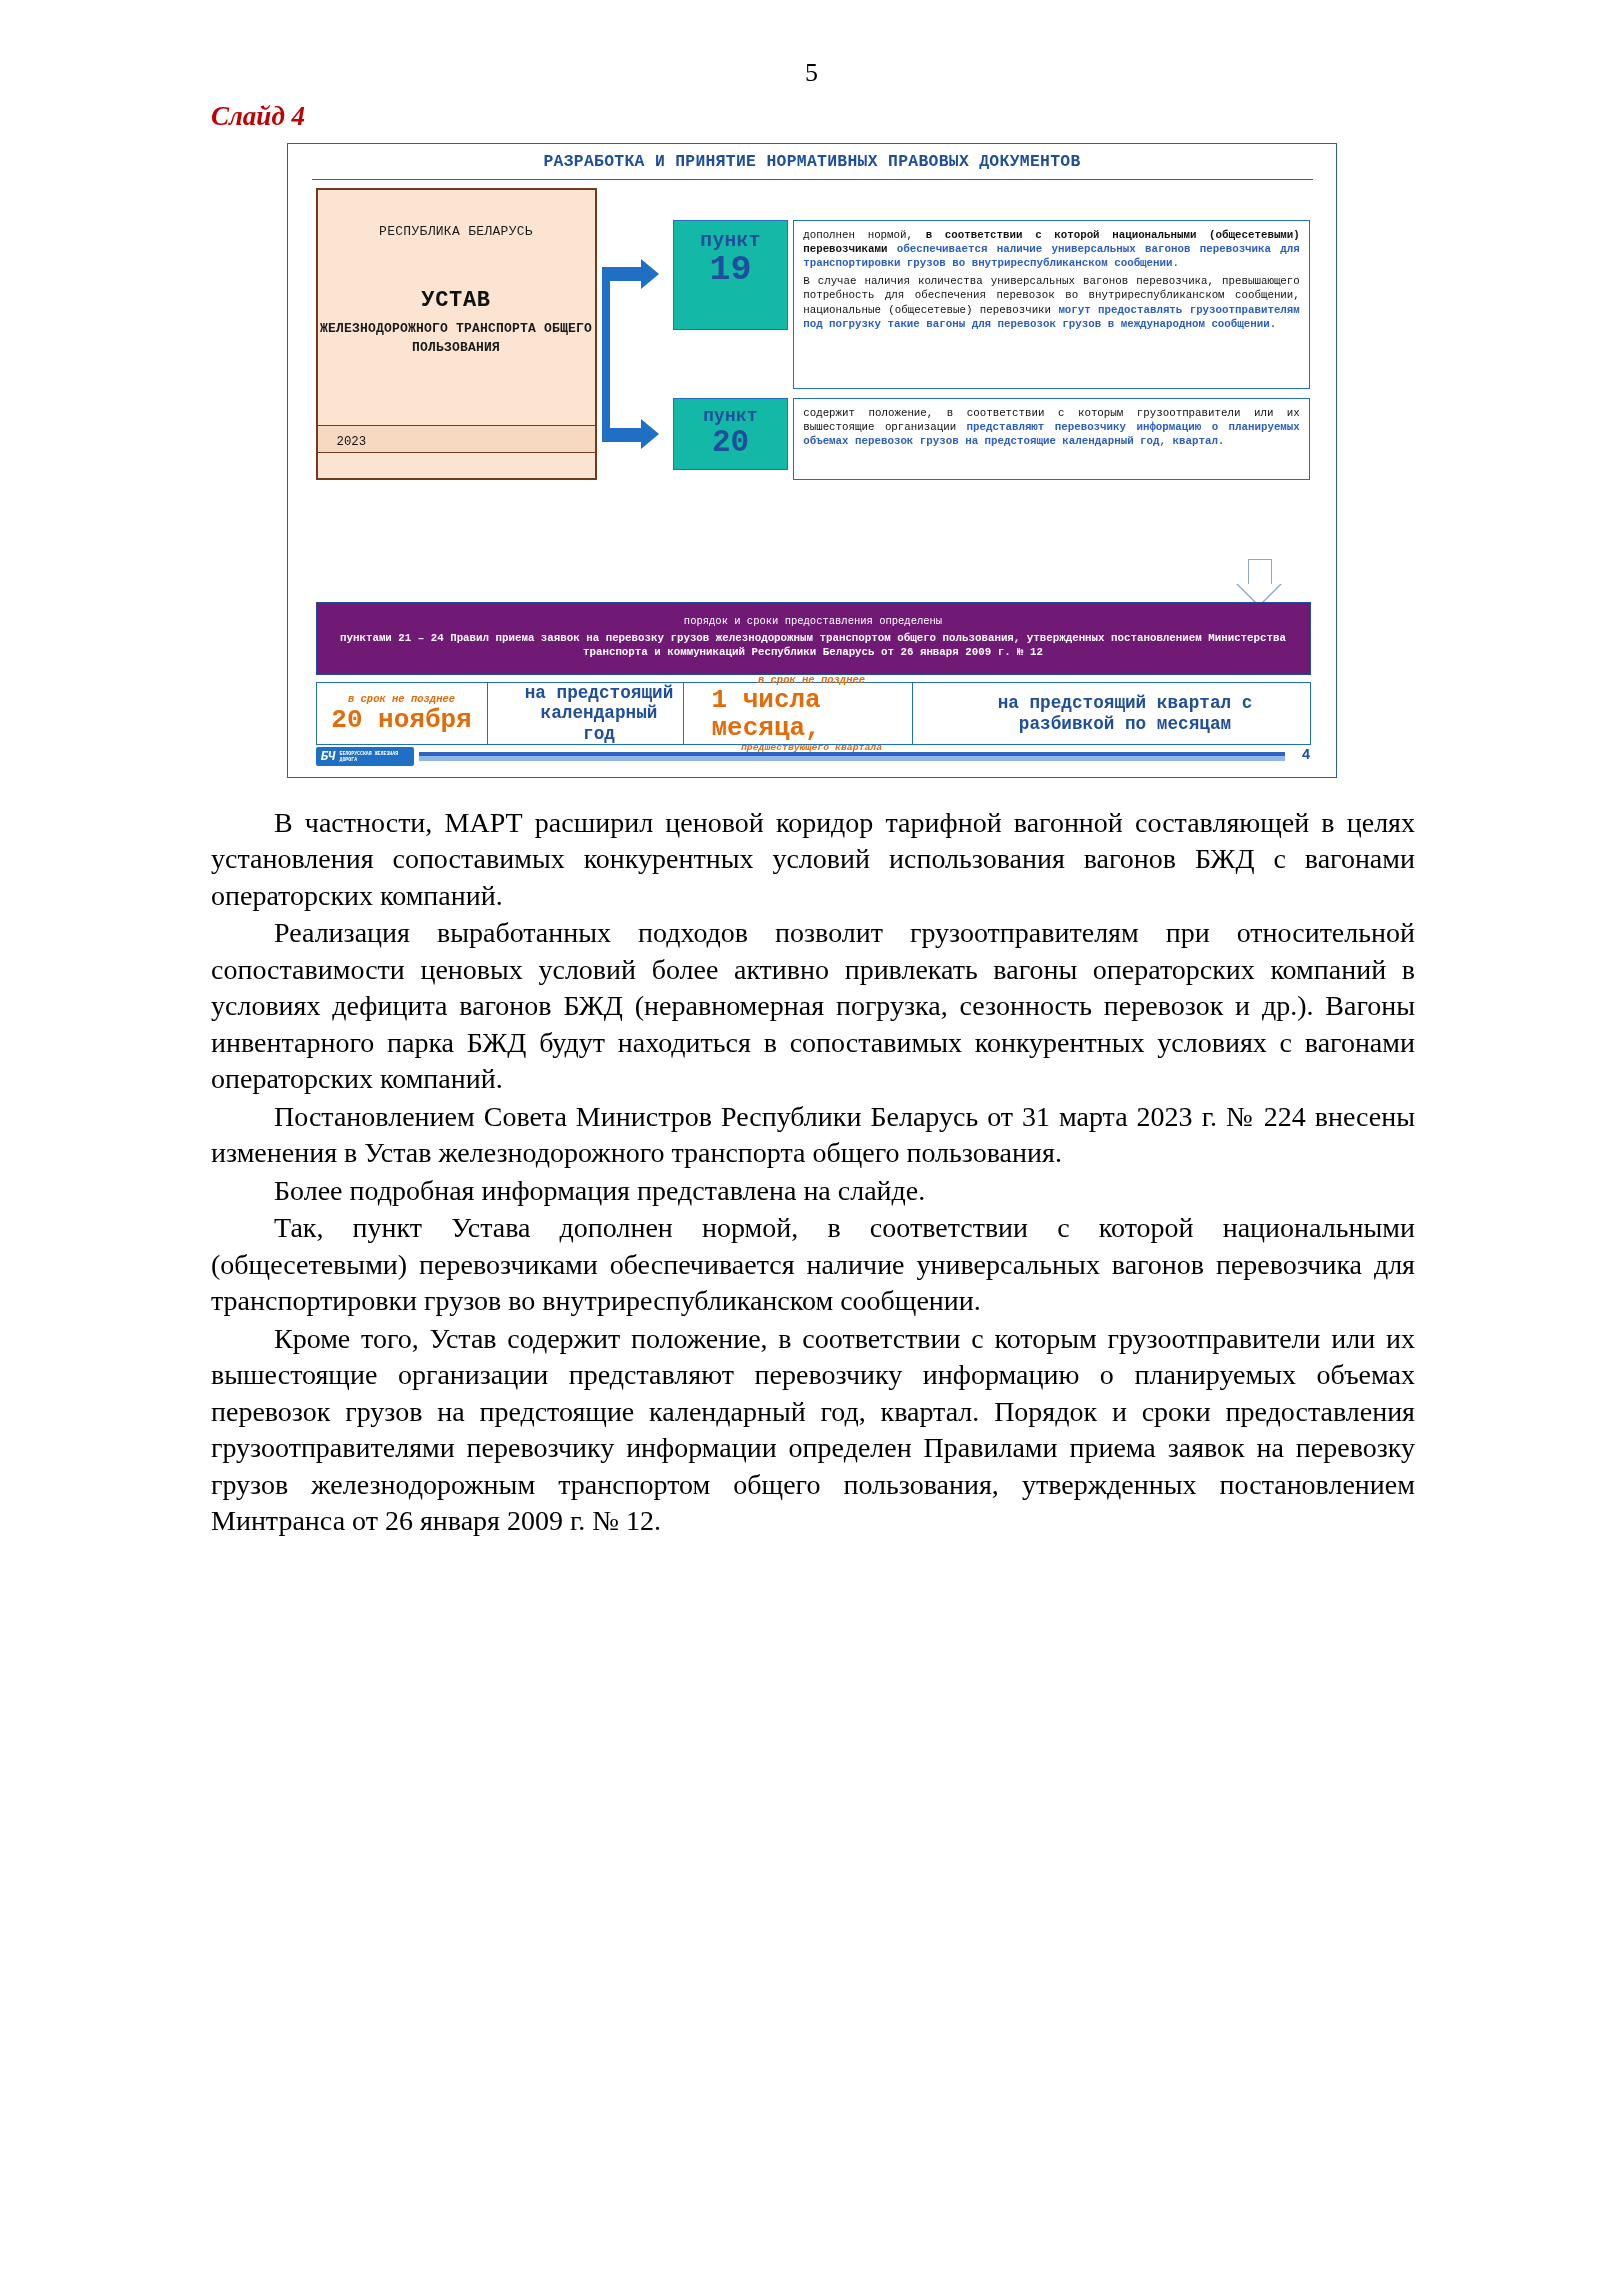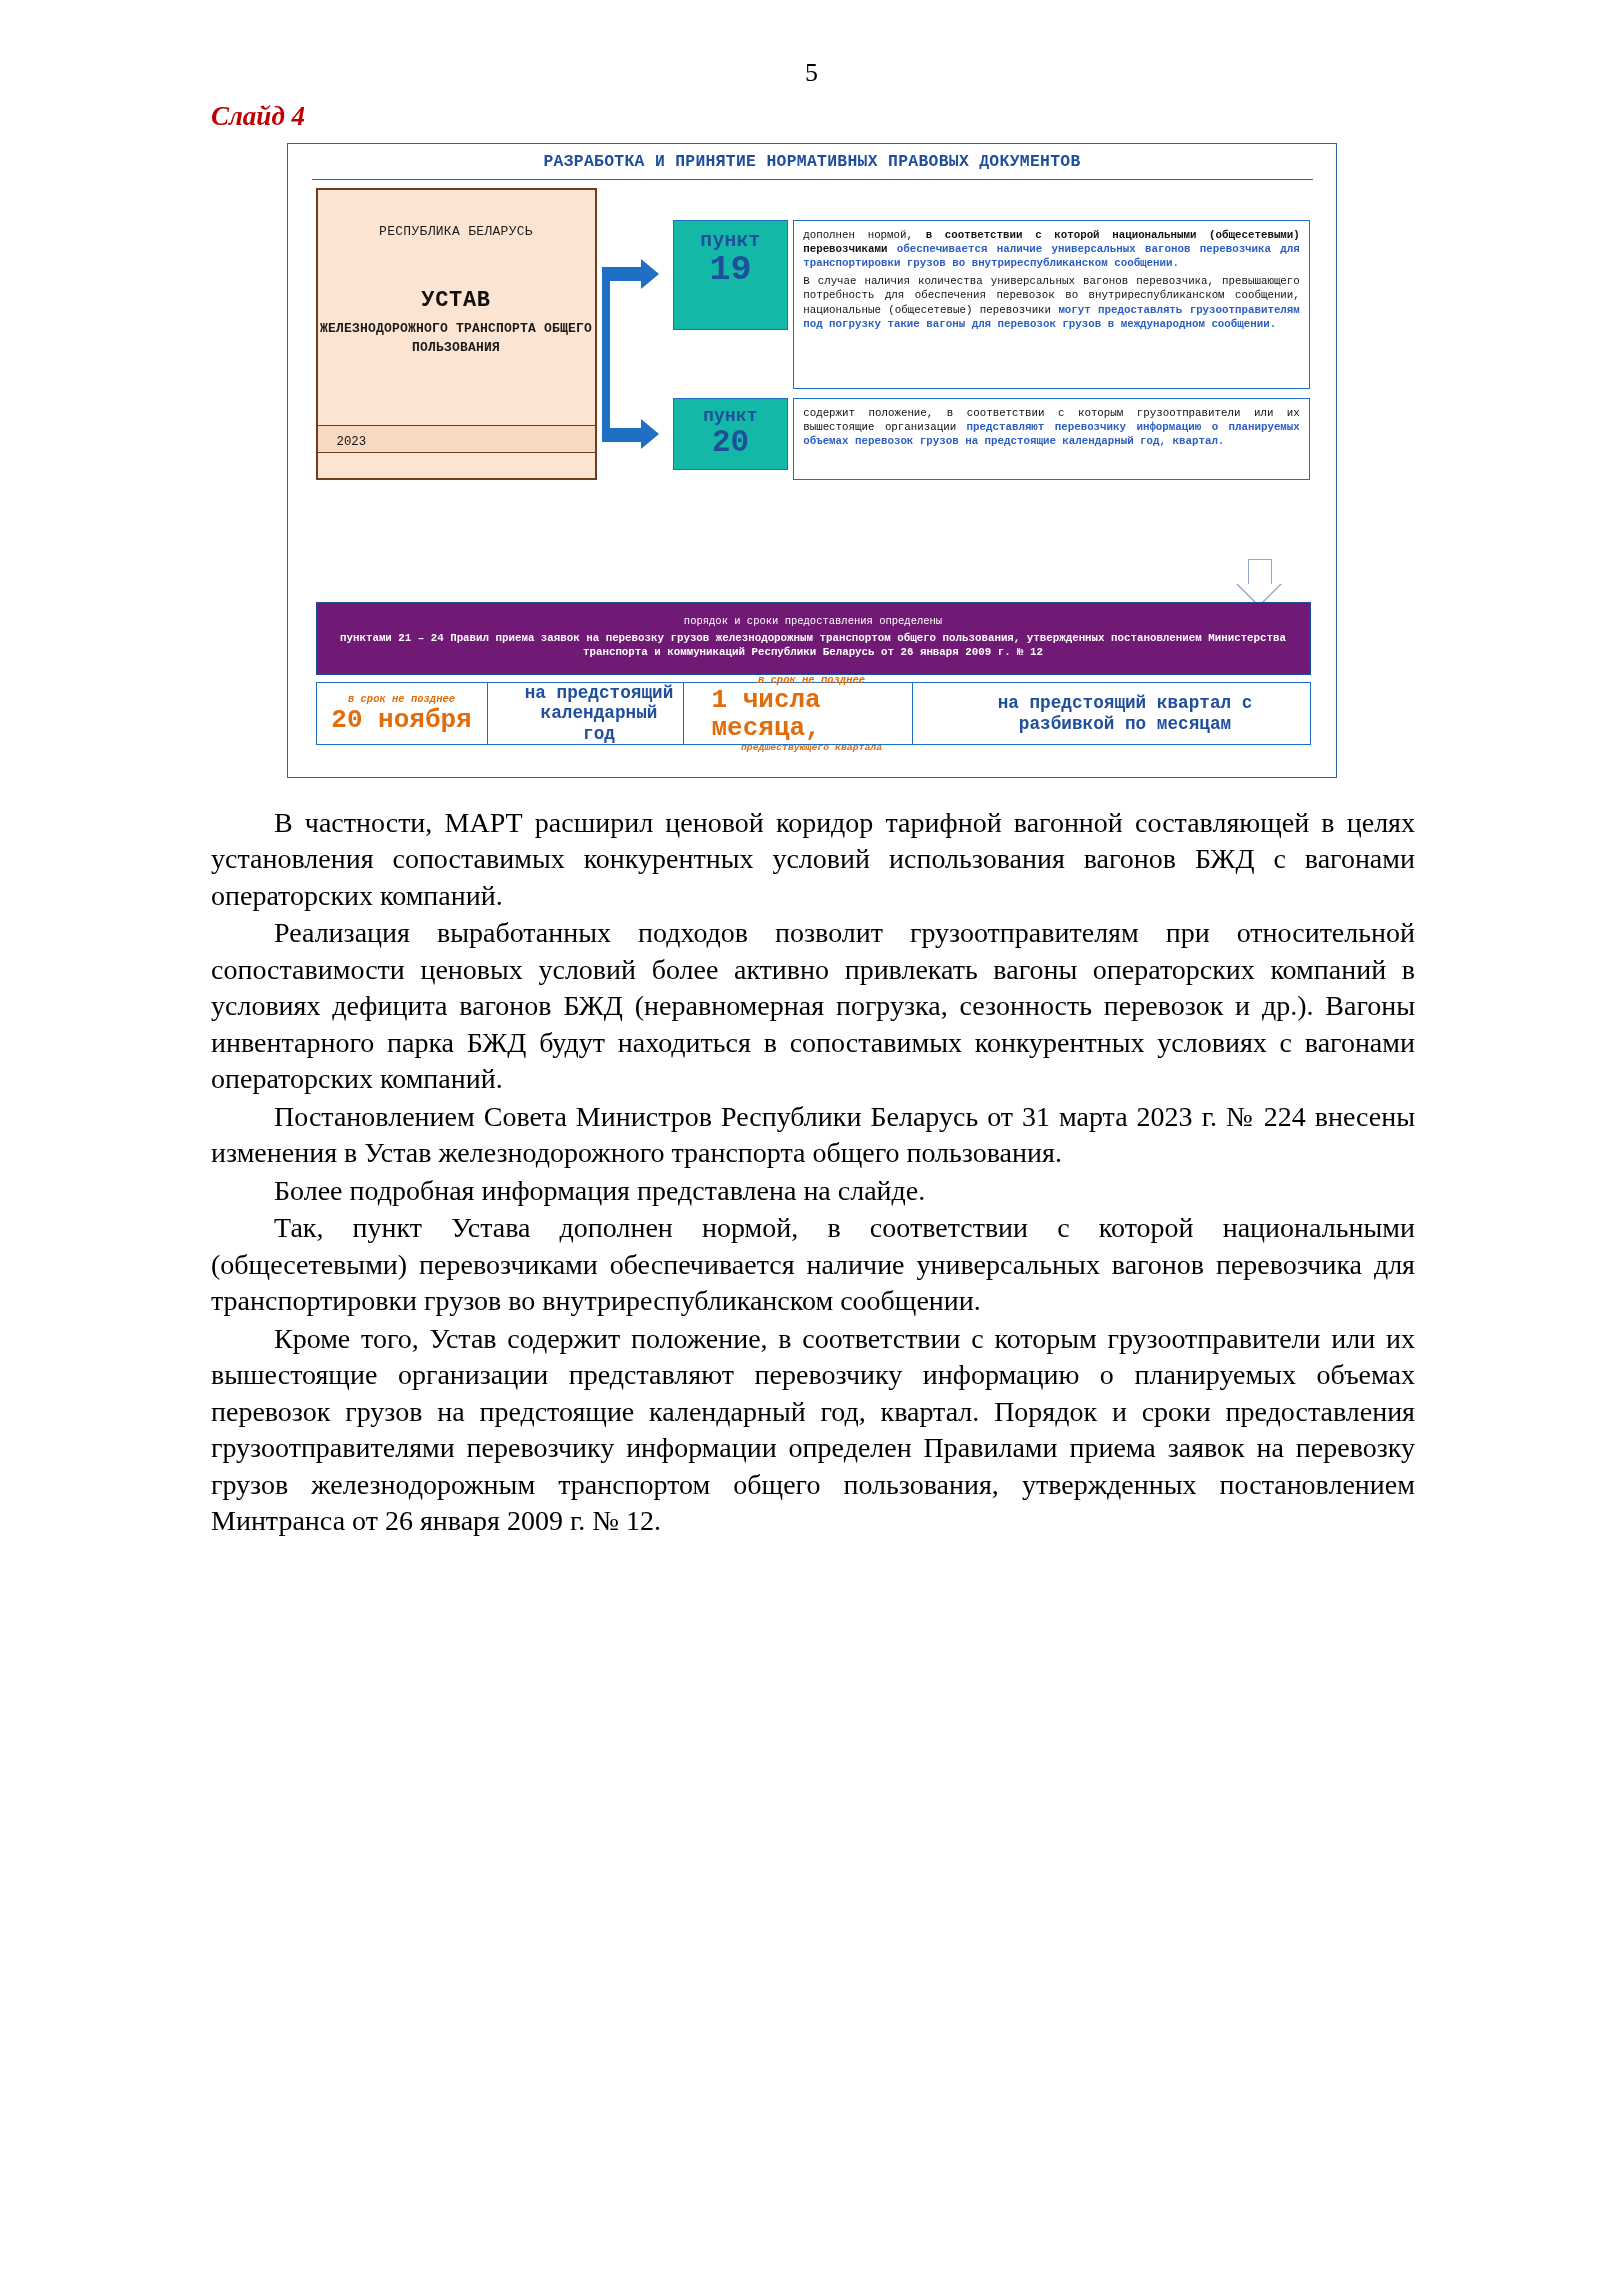--- a/index.html
+++ b/index.html
@@ -447,20 +447,28 @@
       <div class="cell c-left2">
         <div class="small-ital">в срок не позднее</div>
         <div class="big-orange">1 числа месяца,</div>
         <div class="sub-ital">предшествующего  квартала</div>
       </div>
       <div class="cell c-right">
         <div class="big-blue">на предстоящий квартал с разбивкой по месяцам</div>
       </div>
     </div>
 
+    <div class="slide-footer">
+      <div class="logo-box">
+        <span class="logo-mark">БЧ</span>
+        <span class="logo-text">БЕЛОРУССКАЯ ЖЕЛЕЗНАЯ ДОРОГА</span>
+      </div>
+      <div class="footer-line"></div>
+      <div class="footer-num">4</div>
+    </div>
 
   </div>
 
   <div class="body-text">
     <p>В частности, МАРТ расширил ценовой коридор тарифной вагонной составляющей в целях установления сопоставимых конкурентных условий использования вагонов БЖД с вагонами операторских компаний.</p>
     <p>Реализация выработанных подходов позволит грузоотправителям при относительной сопоставимости ценовых условий более активно привлекать вагоны операторских компаний в условиях дефицита вагонов БЖД (неравномерная погрузка, сезонность перевозок и др.). Вагоны инвентарного парка БЖД будут находиться в сопоставимых конкурентных условиях с вагонами операторских компаний.</p>
     <p>Постановлением Совета Министров Республики Беларусь от 31 марта 2023 г. № 224 внесены изменения в Устав железнодорожного транспорта общего пользования.</p>
     <p>Более подробная информация представлена на слайде.</p>
     <p>Так, пункт Устава дополнен нормой, в соответствии с которой национальными (общесетевыми) перевозчиками обеспечивается наличие универсальных вагонов перевозчика для транспортировки грузов во внутриреспубликанском сообщении.</p>
     <p>Кроме того, Устав содержит положение, в соответствии с которым грузоотправители или их вышестоящие организации представляют перевозчику информацию о планируемых объемах перевозок грузов на предстоящие календарный год, квартал. Порядок и сроки предоставления грузоотправителями перевозчику информации определен Правилами приема заявок на перевозку грузов железнодорожным транспортом общего пользования, утвержденных постановлением Минтранса от 26 января 2009 г. № 12.</p>

